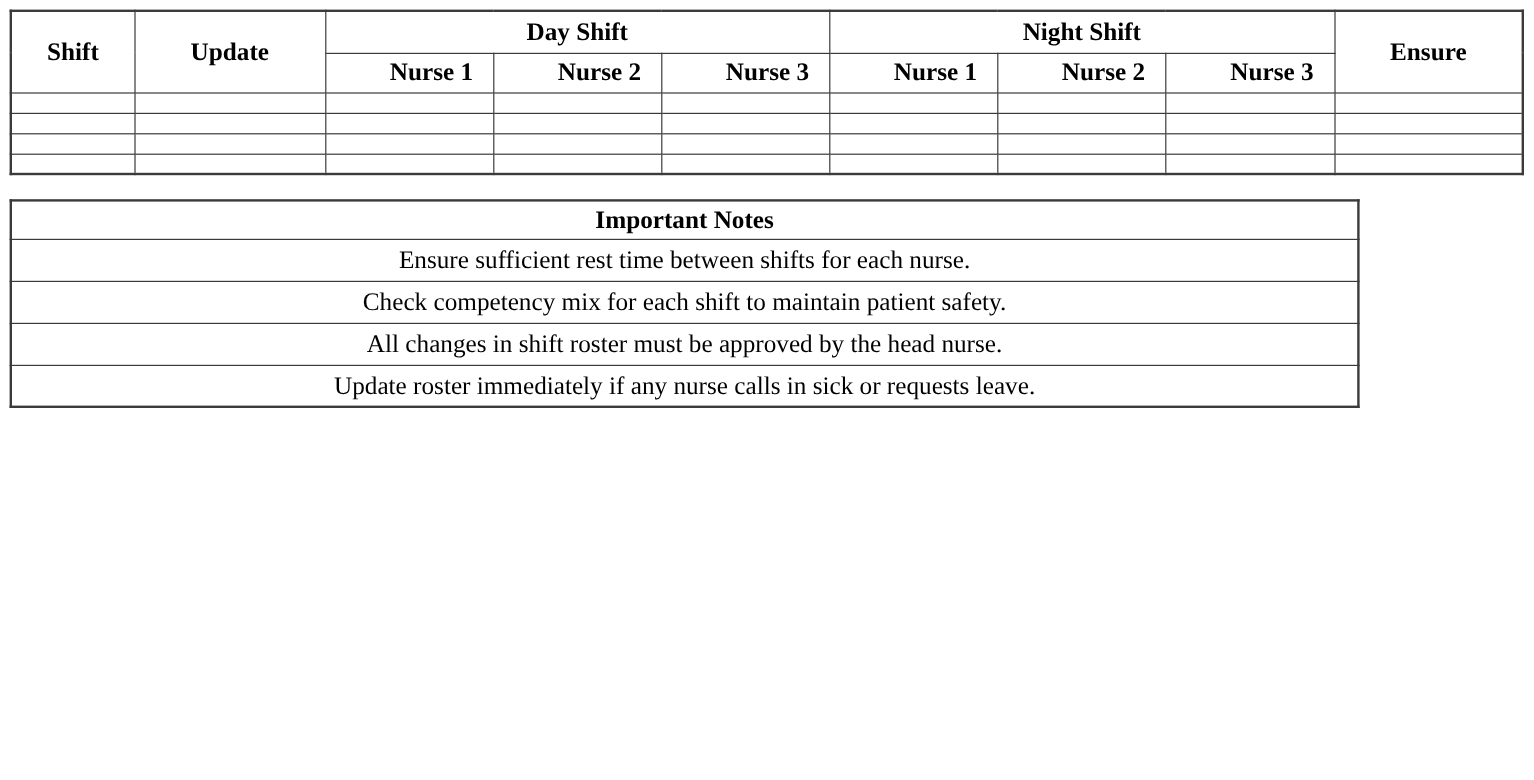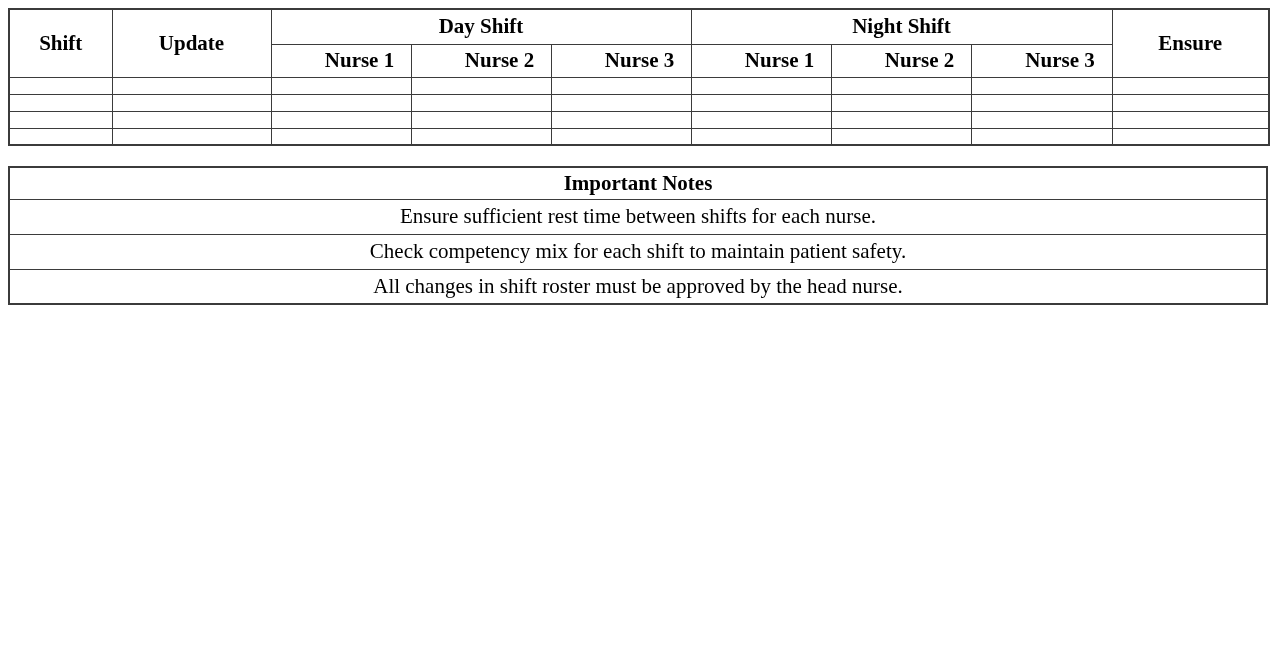--- a/index.html
+++ b/index.html
@@ -12,21 +12,21 @@
   }
   .page {
     width: 1278px;
     height: 650px;
     background: #ffffff;
     padding: 8px;
     overflow: hidden;
   }
   table {
     border-collapse: collapse;
-    width: 1260px;
+    width: 1125px;
     table-layout: fixed;
     background: #ffffff;
   }
   table.roster { border: 2px solid #3b3b3b; }
   table.notes  { border: 2px solid #3b3b3b; margin-top: 20px; }
   th, td {
     border: 1.5px solid #3b3b3b;
     text-align: center;
     vertical-align: middle;
     padding: 0;
@@ -127,16 +127,19 @@
     </tr>
     <tr class="note-row">
       <td>Ensure sufficient rest time between shifts for each nurse.</td>
     </tr>
     <tr class="note-row">
       <td>Check competency mix for each shift to maintain patient safety.</td>
     </tr>
     <tr class="note-row">
       <td>All changes in shift roster must be approved by the head nurse.</td>
     </tr>
+    <tr class="note-row">
+      <td>Update roster immediately if any nurse calls in sick or requests leave.</td>
+    </tr>
   </tbody>
     </table>
 
 </div>
 
 </body></html>

